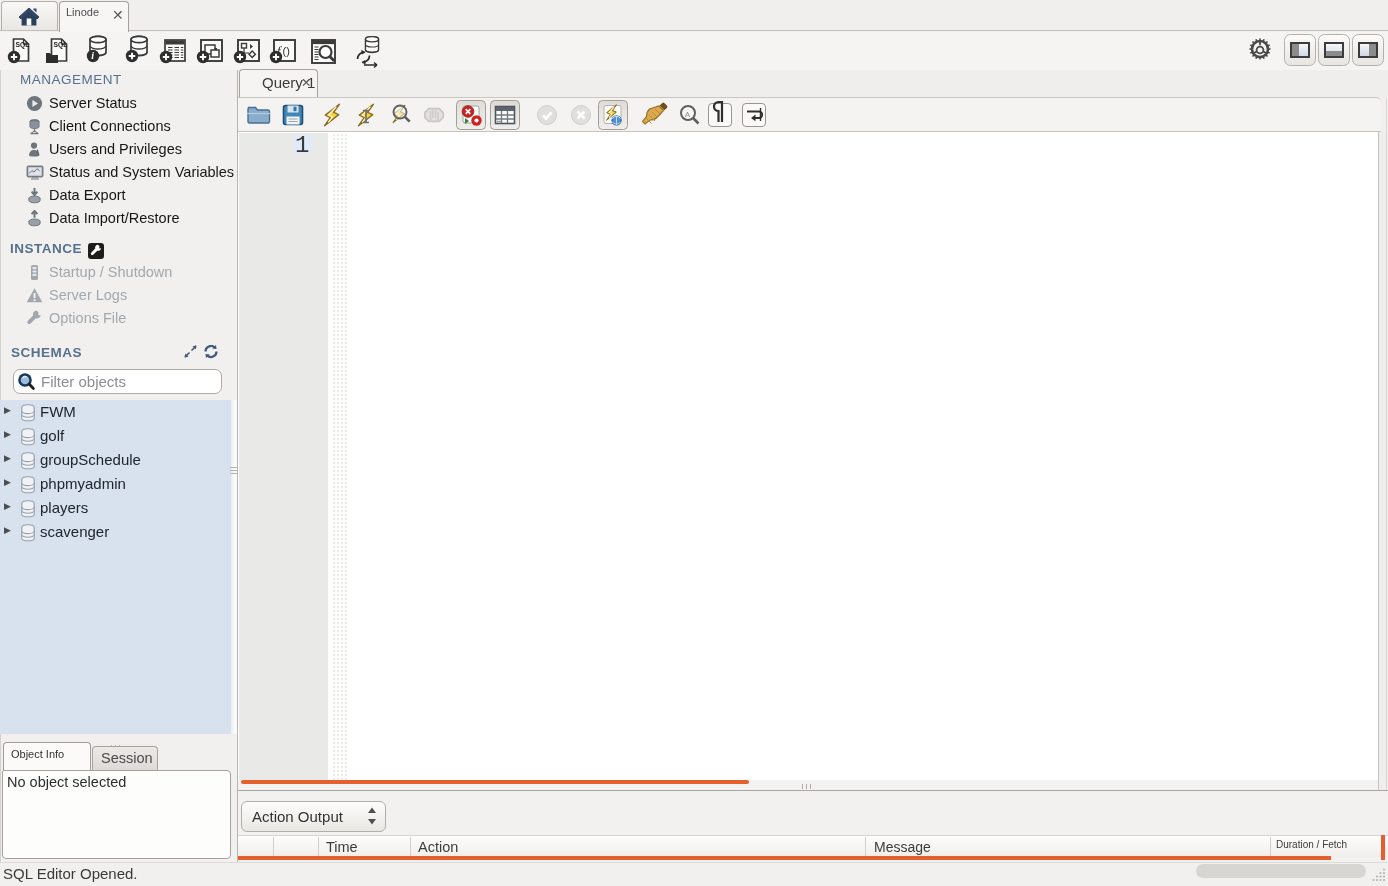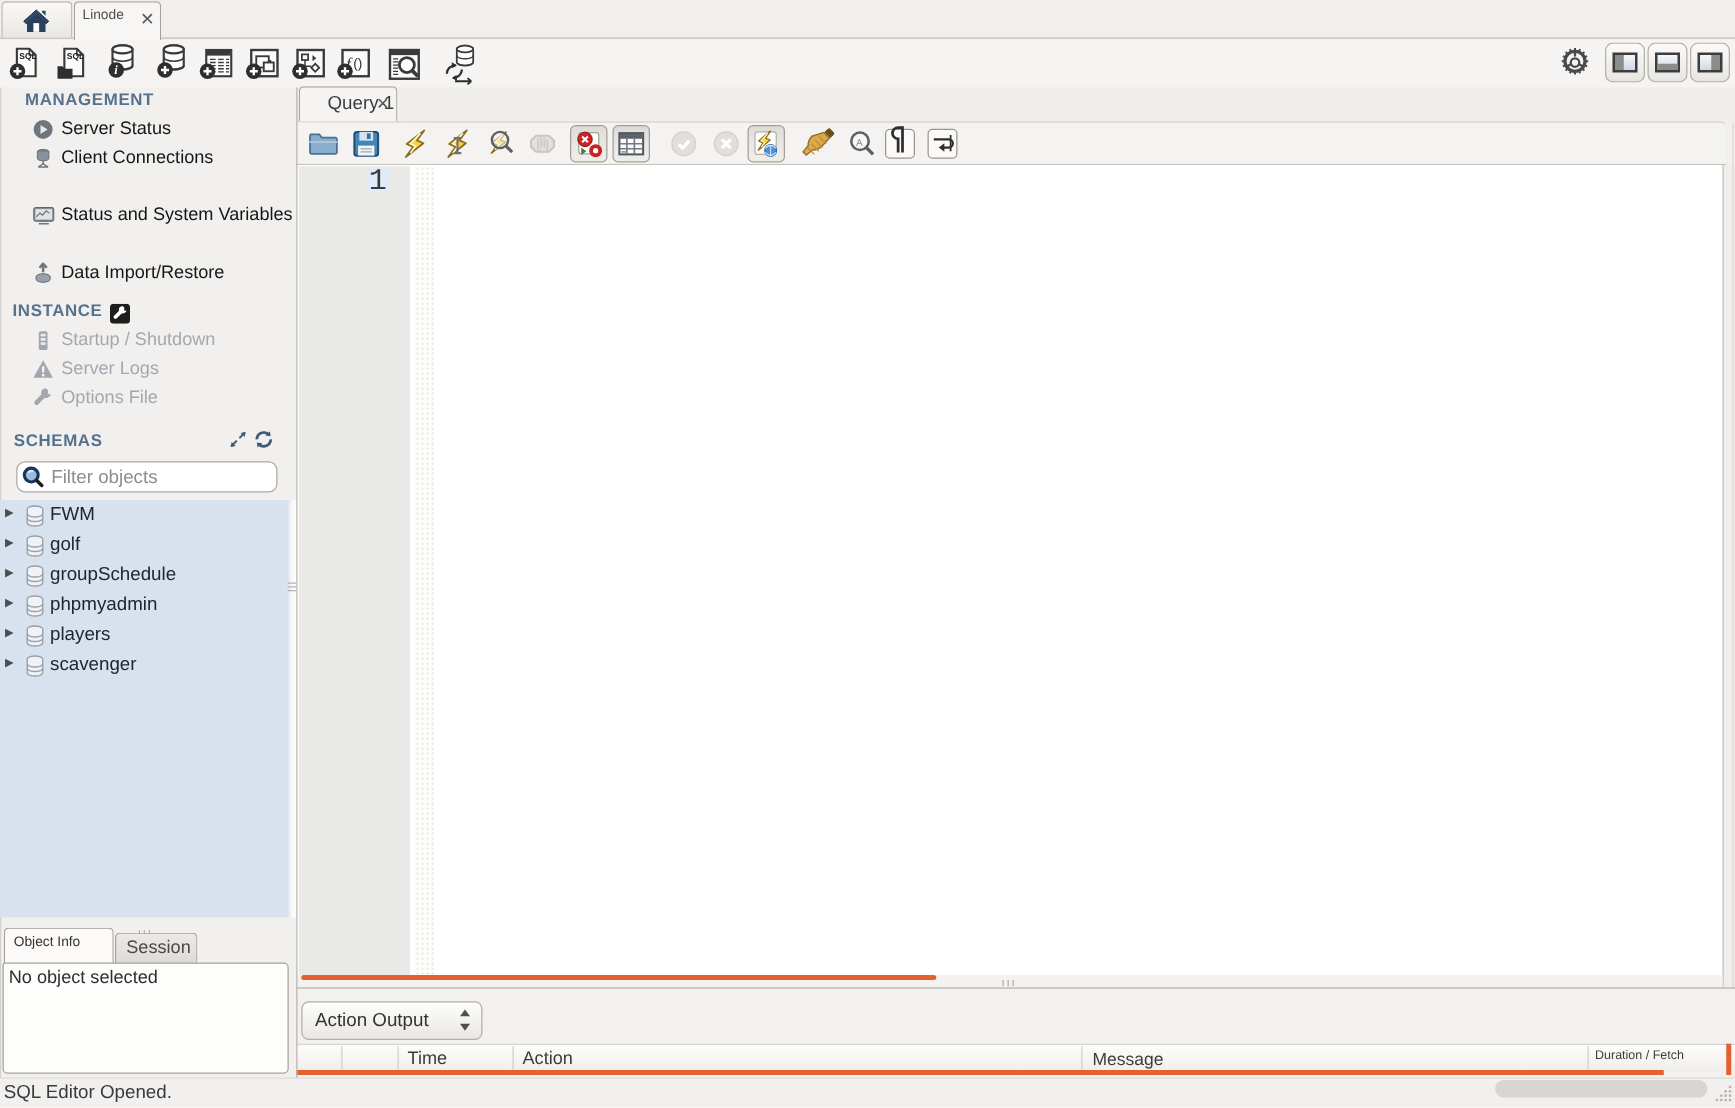--- a/index.html
+++ b/index.html
@@ -187,21 +187,21 @@
 <rect x="0.5" y="0.5" width="31" height="31" rx="6" fill="url(#pbg)" stroke="#b4b0aa"></rect>
 <rect x="7" y="9" width="18" height="14" fill="url(#pblue)" stroke="#3c3c3c" stroke-width="2"></rect>
 <rect x="17" y="10" width="7" height="12" fill="#8c8c8c"></rect>
 </g>
 </svg>
 </div>
 
 <div class="abs" style="left:0;top:70px;width:1px;height:792px;background:#d4d1cc;"></div>
 <div class="abs" style="left:237px;top:70px;width:1px;height:792px;background:#b8b4ae;z-index:30;"></div>
 
-<div class="abs" style="left:10px;top:72px;font-size:13.5px;font-weight:bold;color:#56718d;letter-spacing:0.5px;padding-left:10px;">MANAGEMENT</div>
+<div class="abs" style="left:10px;top:72px;font-size:13.5px;font-weight:normal;color:#56718d;letter-spacing:0.5px;padding-left:10px;">MANAGEMENT</div>
 <div class="abs" id="mgmt-items" style="left:0;top:90px;width:220px;height:150px;">
   <div class="sitem" style="top:4px;">
       <span class="sic">
     <svg width="17" height="17" viewBox="0 0 17 17">
           <circle cx="8.5" cy="8.5" r="7.6" fill="#6e757c"></circle>
           <path d="M6.4 4.9 L12 8.5 L6.4 12.1 Z" fill="#e8eaec"></path>
         </svg>
   </span>
       <span class="stxt">Server Status</span>
     </div>
@@ -211,30 +211,50 @@
           <g fill="#767d85" stroke="#5f666e" stroke-width="0.7">
             <ellipse cx="8.5" cy="3.4" rx="4.6" ry="1.9"></ellipse>
             <path d="M3.9 3.4 v5.4 c0 1 2.1 1.9 4.6 1.9 s4.6-.9 4.6-1.9 V3.4" fill="#8a919a"></path>
           </g>
           <path d="M8.5 10.8 v3" stroke="#6e757c" stroke-width="1.2"></path>
           <path d="M4.5 15.6 h8 M8.5 13 l-4 2.6 M8.5 13 l4 2.6" stroke="#6e757c" stroke-width="1.1"></path>
         </svg>
   </span>
       <span class="stxt">Client Connections</span>
     </div>
+  <div class="sitem" style="top:50px;">
+      <span class="sic">
+    <svg width="17" height="17" viewBox="0 0 17 17">
+          <circle cx="8" cy="4.6" r="3.1" fill="#6e757c"></circle>
+          <path d="M3 14.5 c0-3.6 2.2-5.6 5-5.6 s5 2 5 5.6 l-1.8 1 h-6.4 Z" fill="#6e757c"></path>
+          <path d="M11.3 8.6 l1.6 5.9" stroke="#596068" stroke-width="1.3"></path>
+        </svg>
+  </span>
+      <span class="stxt">Users and Privileges</span>
+    </div>
   <div class="sitem" style="top:73px;">
       <span class="sic">
     <svg width="18" height="17" viewBox="0 0 18 17">
           <rect x="1" y="2" width="16" height="11" rx="1.4" fill="#848b93" stroke="#5f666e" stroke-width="0.8"></rect>
           <rect x="2.3" y="3.3" width="13.4" height="8.4" fill="#dfe3e7"></rect>
           <path d="M3 9.5 l3-3 2 1.6 3-3.4 2.6 2" stroke="#6e757c" stroke-width="1" fill="none"></path>
           <path d="M6 13 h6 M5 15 h8" stroke="#6e757c" stroke-width="1.2"></path>
         </svg>
   </span>
       <span class="stxt">Status and System Variables</span>
+    </div>
+  <div class="sitem" style="top:96px;">
+      <span class="sic">
+    <svg width="17" height="17" viewBox="0 0 17 17">
+          <path d="M8.5 1 v6.4 M5.6 4.6 l2.9 3.3 2.9-3.3" stroke="#6e757c" stroke-width="2" fill="none"></path>
+          <ellipse cx="8.5" cy="11.4" rx="5.6" ry="2.4" fill="#9aa1a9" stroke="#5f666e" stroke-width="0.8"></ellipse>
+          <path d="M2.9 11.4 v2 c0 1.3 2.5 2.4 5.6 2.4 s5.6-1.1 5.6-2.4 v-2" fill="#9aa1a9" stroke="#5f666e" stroke-width="0.8"></path>
+        </svg>
+  </span>
+      <span class="stxt">Data Export</span>
     </div>
   <div class="sitem" style="top:119px;">
       <span class="sic">
     <svg width="17" height="17" viewBox="0 0 17 17">
           <path d="M8.5 7.8 v-6.4 M5.6 4.2 l2.9-3.3 2.9 3.3" stroke="#6e757c" stroke-width="2" fill="none"></path>
           <ellipse cx="8.5" cy="11.4" rx="5.6" ry="2.4" fill="#9aa1a9" stroke="#5f666e" stroke-width="0.8"></ellipse>
           <path d="M2.9 11.4 v2 c0 1.3 2.5 2.4 5.6 2.4 s5.6-1.1 5.6-2.4 v-2" fill="#9aa1a9" stroke="#5f666e" stroke-width="0.8"></path>
         </svg>
   </span>
       <span class="stxt">Data Import/Restore</span>

